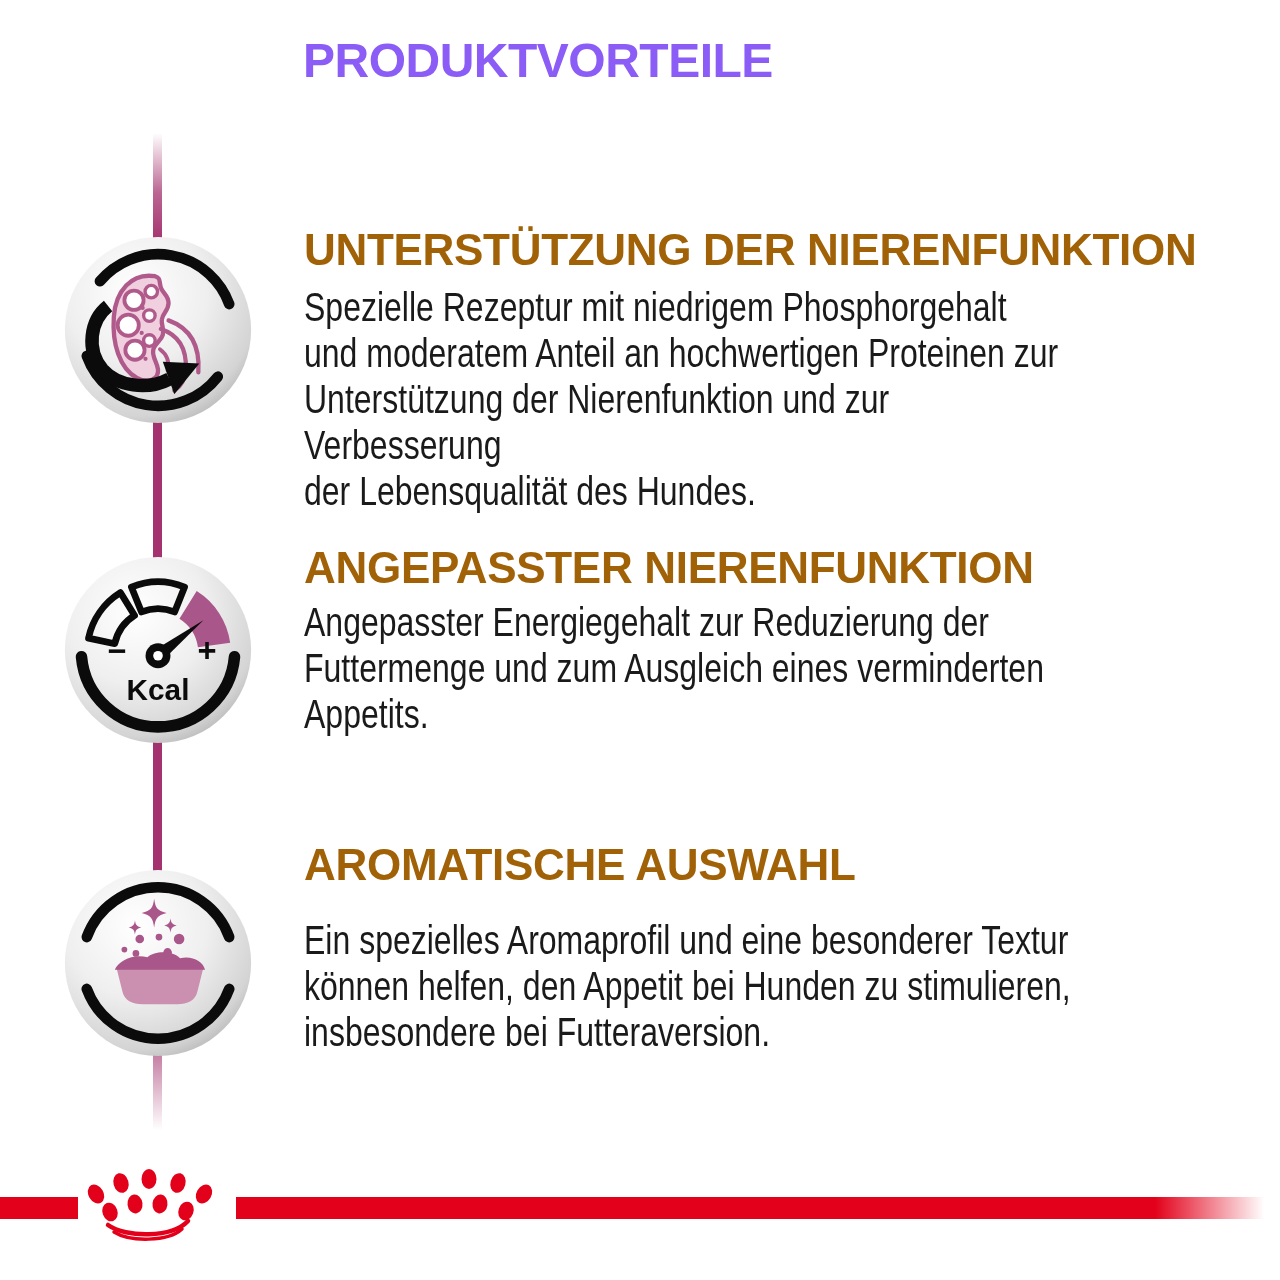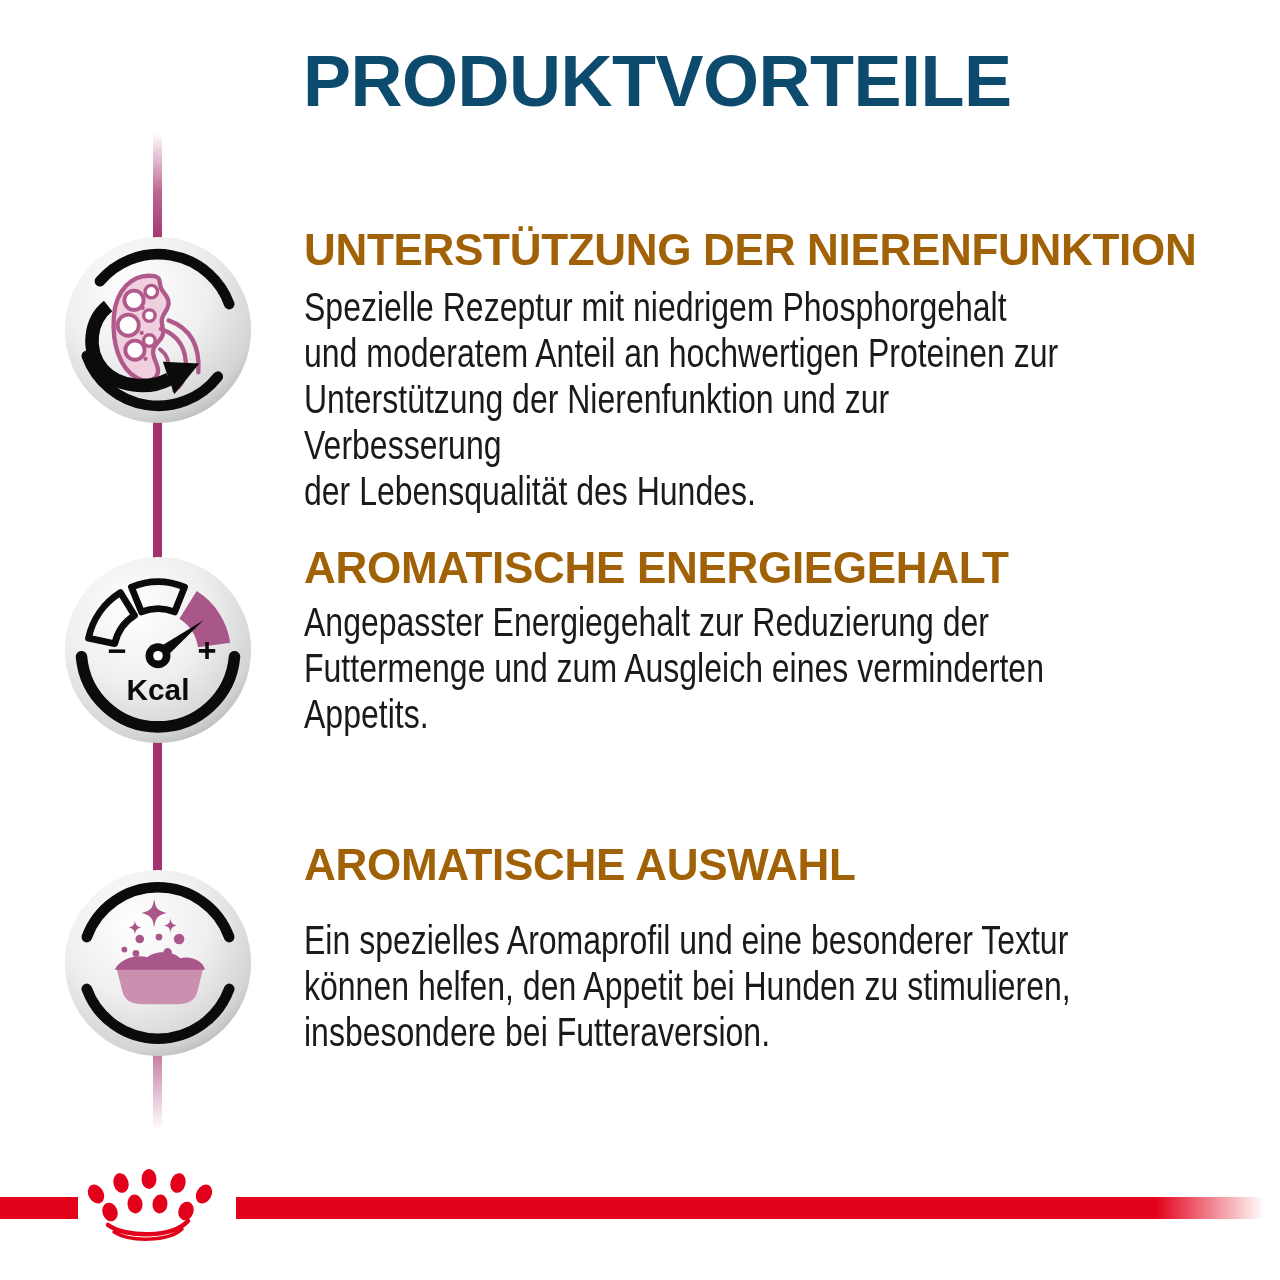--- a/index.html
+++ b/index.html
@@ -2,23 +2,23 @@
 <html><head>
 <meta charset="utf-8">
 <style>
   html,body{margin:0;padding:0;}
   body{
     width:1280px;height:1280px;background:#ffffff;overflow:hidden;position:relative;
     font-family:"Liberation Sans","DejaVu Sans",sans-serif;
   }
   .abs{position:absolute;}
   .page-title{
-    left:303px;top:40px;
-    font-size:72px;font-weight:bold;letter-spacing:-0.5px;
-    color:#0c4a6e;white-space:nowrap;
+    left:303px;top:33px;
+    font-size:48px;font-weight:bold;letter-spacing:-0.5px;
+    color:#8b5cf6;white-space:nowrap;
   }
   .accent-line{
     left:153px;top:133px;width:9px;height:997px;z-index:1;
     background:linear-gradient(to bottom,
       rgba(164,50,110,0) 0%, rgba(164,50,110,.75) 6%, #a4326e 11%,
       #a4326e 88%, rgba(164,50,110,0) 100%);
   }
   .icon-badge{width:192px;height:192px;left:62px;z-index:2;}
   .sec-heading{
     left:304px;
@@ -102,21 +102,21 @@
   <path d="M 140.3 38.6 A 76 76 0 0 1 175.2 92.4 L 141.6 97.2 A 42 42 0 0 0 122.3 67.4 Z" fill="#a9568a"></path>
   <g>
     <polygon points="147.3,69.1 104.3,111.5 95.7,100.5" fill="#0b0b0b"></polygon>
     <circle cx="100" cy="106" r="13" fill="#0b0b0b"></circle>
     <circle cx="100" cy="106" r="5" fill="#ffffff"></circle>
   </g>
   <text x="57" y="113" font-size="34" font-weight="bold" fill="#0b0b0b" text-anchor="middle">−</text>
   <text x="151" y="113" font-size="34" font-weight="bold" fill="#0b0b0b" text-anchor="middle">+</text>
   <text x="100" y="152" font-size="31" font-weight="bold" fill="#0b0b0b" text-anchor="middle">Kcal</text>
 </svg>
-<div class="abs sec-heading" style="top:543px">AROMATISCHE ENERGIEGEHALT</div>
+<div class="abs sec-heading" style="top:543px">ANGEPASSTER NIERENFUNKTION</div>
 <div class="abs sec-body" style="top:599px">Angepasster Energiegehalt zur Reduzierung der
 Futtermenge und zum Ausgleich eines verminderten
 Appetits.</div>
 
 <svg class="abs icon-badge" style="top:867px" viewBox="0 0 200 200">
   <defs>
     <radialGradient id="met3" cx="38%" cy="30%" r="85%">
       <stop offset="0" stop-color="#ffffff"></stop>
         <stop offset="0.45" stop-color="#efefef"></stop>
       <stop offset="0.78" stop-color="#d4d4d4"></stop>

